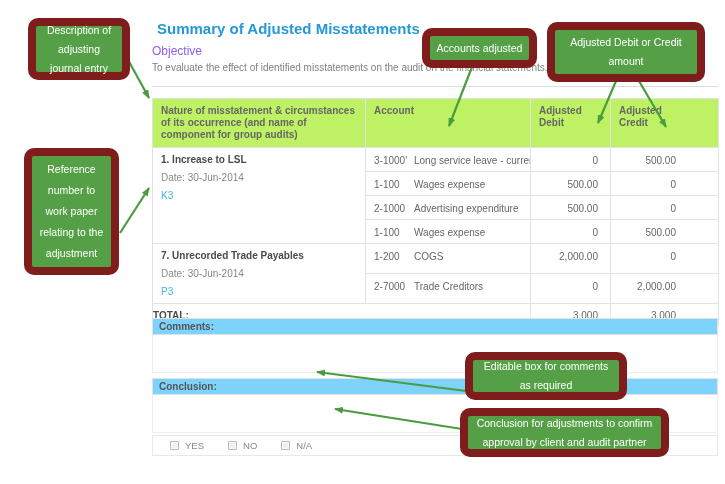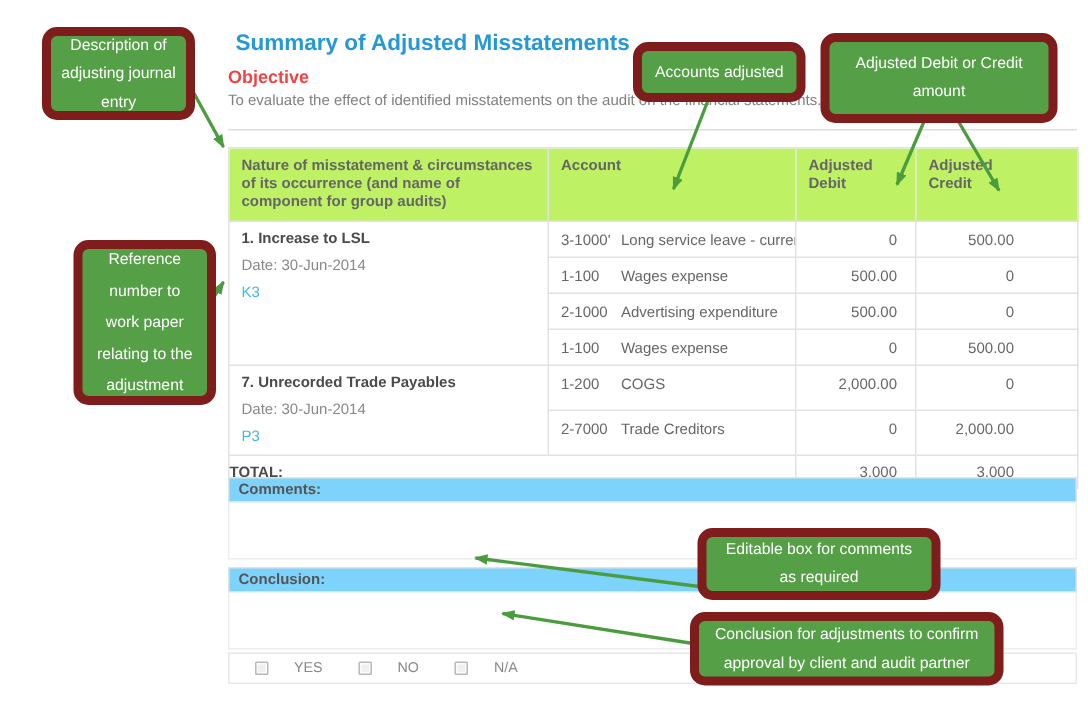--- a/index.html
+++ b/index.html
@@ -2,21 +2,21 @@
 <html><head>
 <meta charset="utf-8">
 <style>
   * { margin:0; padding:0; box-sizing:border-box; }
   html,body { background:#fff; }
   body { font-family:"Liberation Sans", sans-serif; }
   .canvas { position:relative; width:725px; height:484px; background:#fff; overflow:hidden; }
 
   
   .title { position:absolute; left:157px; top:20px; font-size:15px; font-weight:bold; color:#2499d6; }
-  .objective-h { position:absolute; left:152px; top:44px; font-size:12px; font-weight:bold; color:#ef4444; }
+  .objective-h { position:absolute; left:152px; top:44px; font-size:12px; font-weight:normal; color:#8b5cf6; }
   .objective-t { position:absolute; left:152px; top:62px; font-size:10px; color:#808080; }
   .divider { position:absolute; left:152px; top:86px; width:566px; height:1px; background:#dddddd; }
 
   table.misstatements { position:absolute; left:152px; top:98px; width:566px; border-collapse:collapse; table-layout:fixed; }
   table.misstatements th, table.misstatements td { border:1px solid #e2e2e2; font-size:10px; color:#666; vertical-align:top; }
   col.c-nature { width:213px; } col.c-account { width:165px; } col.c-debit { width:80px; } col.c-credit { width:108px; }
   th { background:#bef264; color:#555; font-weight:bold; text-align:left; padding:6px 8px; line-height:12px; height:44px; }
   th.num { }
   th.h-debit { padding-right:12px; }
   th.h-credit { padding-right:42px; }
@@ -38,30 +38,30 @@
   .bar { position:absolute; left:152px; width:566px; height:17px; background:#7dd3fc; border:1px solid #e2e2e2; font-size:10px; font-weight:bold; color:#555; line-height:15px; padding-left:6px; }
   .bar.comments { top:318px; }
   .bar.conclusion { top:378px; }
   .area { position:absolute; left:152px; width:566px; background:#fff; border:1px solid #ededed; border-top:none; }
   .area.comments { top:335px; height:38px; }
   .area.conclusion { top:395px; height:38px; }
 
   .checkrow { position:absolute; left:152px; top:435px; width:566px; height:21px; border:1px solid #e8e8e8; display:flex; align-items:center; padding-left:17px; }
   .cb-group { display:flex; align-items:center; margin-right:24px; }
   .cb { width:9px; height:9px; background:#f0f0f0; border:1px solid #b9b9b9; border-radius:1px; box-shadow:inset 0 0 0 1px #fafafa; }
-  .cb-label { font-size:9.5px; color:#888; margin-left:17px;text-align:center; }
+  .cb-label { font-size:9.5px; color:#888; margin-left:6px;text-align:center; }
 
   
-  .callout { position:absolute; background:#55a046; border:6px solid #7f1d1d; border-radius:10px; color:#fff;
+  .callout { position:absolute; background:#55a046; border:8px solid #7f1d1d; border-radius:10px; color:#fff;
              display:flex; align-items:center; justify-content:center; text-align:center; font-size:10.5px; z-index:6; padding:4px 6px; }
   .callout .txt { line-height:19px; }
   .co-description { left:28px; top:18px; width:102px; height:62px; }
   .co-accounts { left:422px; top:28px; width:115px; height:40px;align-items:center; }
   .co-amount { left:547px; top:22px; width:158px; height:60px; }
-  .co-reference { left:24px; top:160px; width:95px; height:110px;margin-left:25px; }
+  .co-reference { left:24px; top:148px; width:95px; height:127px; }
   .co-reference .txt { line-height:21px; }
   .co-comments { left:465px; top:352px; width:162px; height:48px; }
   .co-conclusion { left:460px; top:408px; width:209px; height:49px; }
 
   svg.arrows { position:absolute; left:0; top:0; z-index:5; pointer-events:none; }
 </style>
 </head>
 <body>
 
 <div class="canvas">

